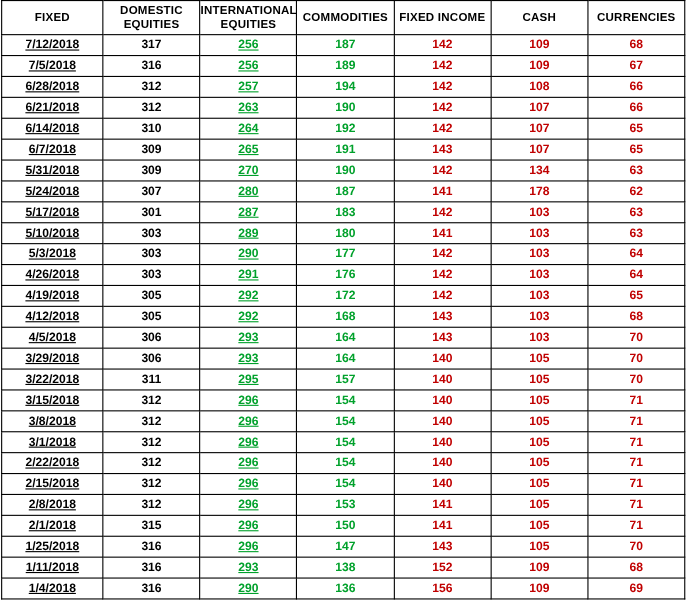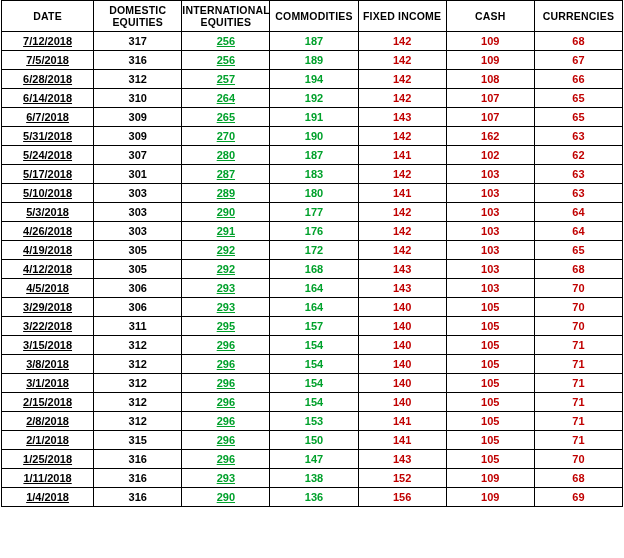--- a/index.html
+++ b/index.html
@@ -65,21 +65,21 @@
       <col class="c-date">
       <col class="c-col">
         <col class="c-col">
         <col class="c-col">
         <col class="c-col">
         <col class="c-col">
         <col class="c-col">
     </colgroup>
     <thead>
       <tr>
-        <th>DATE</th>
+        <th>FIXED</th>
         <th>DOMESTIC EQUITIES</th>
         <th>INTERNATIONAL EQUITIES</th>
         <th>COMMODITIES</th>
         <th>FIXED INCOME</th>
         <th>CASH</th>
         <th>CURRENCIES</th>
       </tr>
     </thead>
     <tbody id="rs-body">
 
@@ -101,20 +101,29 @@
         <td class="v-ca">109</td>
         <td class="v-cu">67</td>
       </tr>
         <tr>
         <td class="date-cell">6/28/2018</td>
         <td class="v-de">312</td>
         <td class="v-ie">257</td>
         <td class="v-cm">194</td>
         <td class="v-fi">142</td>
         <td class="v-ca">108</td>
+        <td class="v-cu">66</td>
+      </tr>
+        <tr>
+        <td class="date-cell">6/21/2018</td>
+        <td class="v-de">312</td>
+        <td class="v-ie">263</td>
+        <td class="v-cm">190</td>
+        <td class="v-fi">142</td>
+        <td class="v-ca">107</td>
         <td class="v-cu">66</td>
       </tr>
         <tr>
         <td class="date-cell">6/14/2018</td>
         <td class="v-de">310</td>
         <td class="v-ie">264</td>
         <td class="v-cm">192</td>
         <td class="v-fi">142</td>
         <td class="v-ca">107</td>
         <td class="v-cu">65</td>
@@ -127,30 +136,30 @@
         <td class="v-fi">143</td>
         <td class="v-ca">107</td>
         <td class="v-cu">65</td>
       </tr>
         <tr>
         <td class="date-cell">5/31/2018</td>
         <td class="v-de">309</td>
         <td class="v-ie">270</td>
         <td class="v-cm">190</td>
         <td class="v-fi">142</td>
-        <td class="v-ca">162</td>
+        <td class="v-ca">134</td>
         <td class="v-cu">63</td>
       </tr>
         <tr>
         <td class="date-cell">5/24/2018</td>
         <td class="v-de">307</td>
         <td class="v-ie">280</td>
         <td class="v-cm">187</td>
         <td class="v-fi">141</td>
-        <td class="v-ca">102</td>
+        <td class="v-ca">178</td>
         <td class="v-cu">62</td>
       </tr>
         <tr>
         <td class="date-cell">5/17/2018</td>
         <td class="v-de">301</td>
         <td class="v-ie">287</td>
         <td class="v-cm">183</td>
         <td class="v-fi">142</td>
         <td class="v-ca">103</td>
         <td class="v-cu">63</td>
@@ -240,20 +249,29 @@
         <td class="date-cell">3/8/2018</td>
         <td class="v-de">312</td>
         <td class="v-ie">296</td>
         <td class="v-cm">154</td>
         <td class="v-fi">140</td>
         <td class="v-ca">105</td>
         <td class="v-cu">71</td>
       </tr>
         <tr>
         <td class="date-cell">3/1/2018</td>
+        <td class="v-de">312</td>
+        <td class="v-ie">296</td>
+        <td class="v-cm">154</td>
+        <td class="v-fi">140</td>
+        <td class="v-ca">105</td>
+        <td class="v-cu">71</td>
+      </tr>
+        <tr>
+        <td class="date-cell">2/22/2018</td>
         <td class="v-de">312</td>
         <td class="v-ie">296</td>
         <td class="v-cm">154</td>
         <td class="v-fi">140</td>
         <td class="v-ca">105</td>
         <td class="v-cu">71</td>
       </tr>
         <tr>
         <td class="date-cell">2/15/2018</td>
         <td class="v-de">312</td>

